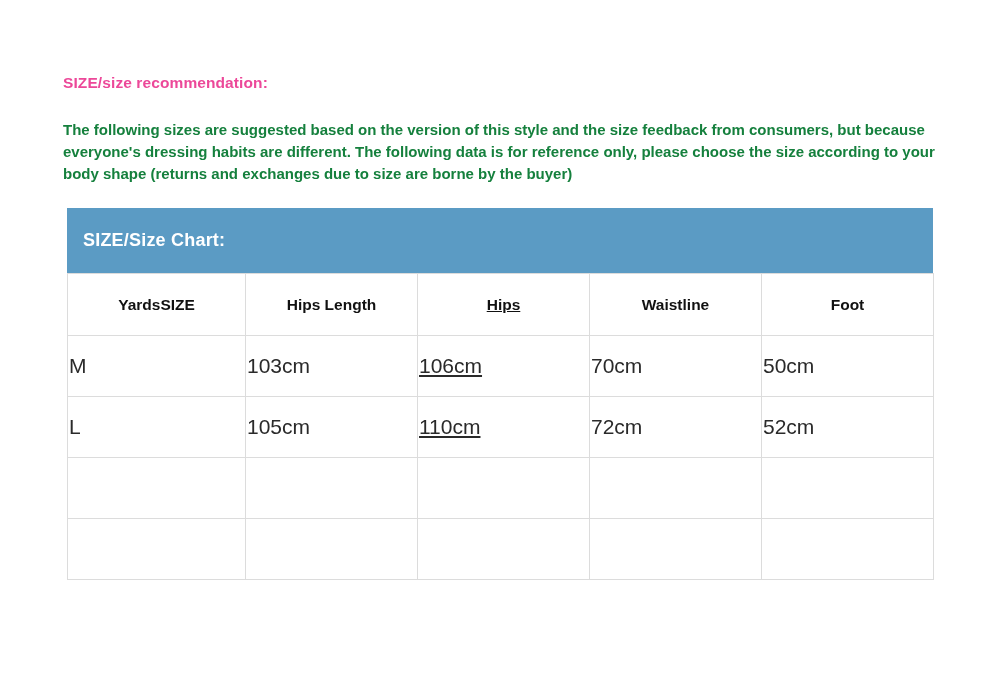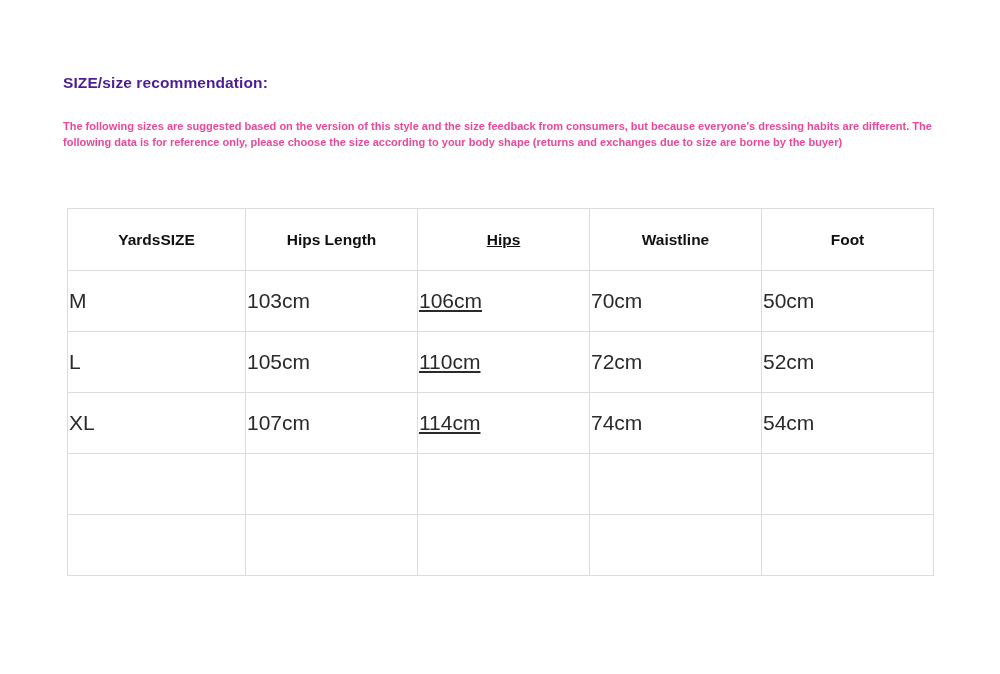--- a/index.html
+++ b/index.html
@@ -20,31 +20,31 @@
     height: 674px;
     box-sizing: border-box;
   }
   .heading {
     position: absolute;
     left: 63px;
     top: 74px;
     font-size: 15.5px;
     font-weight: bold;
     letter-spacing: 0.1px;
-    color: #4c1d95;
+    color: #ec4899;
   }
   .intro {
     position: absolute;
     left: 63px;
     top: 119px;
     width: 880px;
-    font-size: 11px;
+    font-size: 15px;
     font-weight: bold;
     line-height: 1.45;
-    color: #ec4899;
+    color: #15803d;
   }
   .chart-wrap {
     position: absolute;
     left: 67px;
     top: 208px;
     width: 866px;
   }
   .chart-title {
     background: #5b9bc4;
     color: #ffffff;
@@ -93,20 +93,21 @@
 <body>
 
 <div class="page">
 
   <div class="heading">SIZE/size recommendation:</div>
 
   <div class="intro">The following sizes are suggested based on the version of this style and the size feedback from consumers, but because everyone's dressing habits are different. The following data is for reference only, please choose the size according to your body shape (returns and exchanges due to size are borne by the buyer)</div>
 
   <div class="chart-wrap">
 
+    <div class="chart-title">SIZE/Size Chart:</div>
 
     <table class="size-table">
       <thead>
         <tr>
           <th class="col-0">YardsSIZE</th>
           <th class="col-1">Hips Length</th>
           <th class="col-2">Hips</th>
           <th class="col-3">Waistline</th>
           <th class="col-4">Foot</th>
         </tr>
@@ -119,27 +120,20 @@
           <td class="col-3">70cm</td>
           <td class="col-4">50cm</td>
         </tr>
         <tr>
           <td class="col-0">L</td>
           <td class="col-1">105cm</td>
           <td class="col-2">110cm</td>
           <td class="col-3">72cm</td>
           <td class="col-4">52cm</td>
         </tr>
-        <tr>
-          <td class="col-0">XL</td>
-          <td class="col-1">107cm</td>
-          <td class="col-2">114cm</td>
-          <td class="col-3">74cm</td>
-          <td class="col-4">54cm</td>
-        </tr>
         <tr class="empty-row">
           <td class="col-0"></td>
           <td class="col-1"></td>
           <td class="col-2"></td>
           <td class="col-3"></td>
           <td class="col-4"></td>
         </tr>
         <tr class="empty-row">
           <td class="col-0"></td>
           <td class="col-1"></td>

